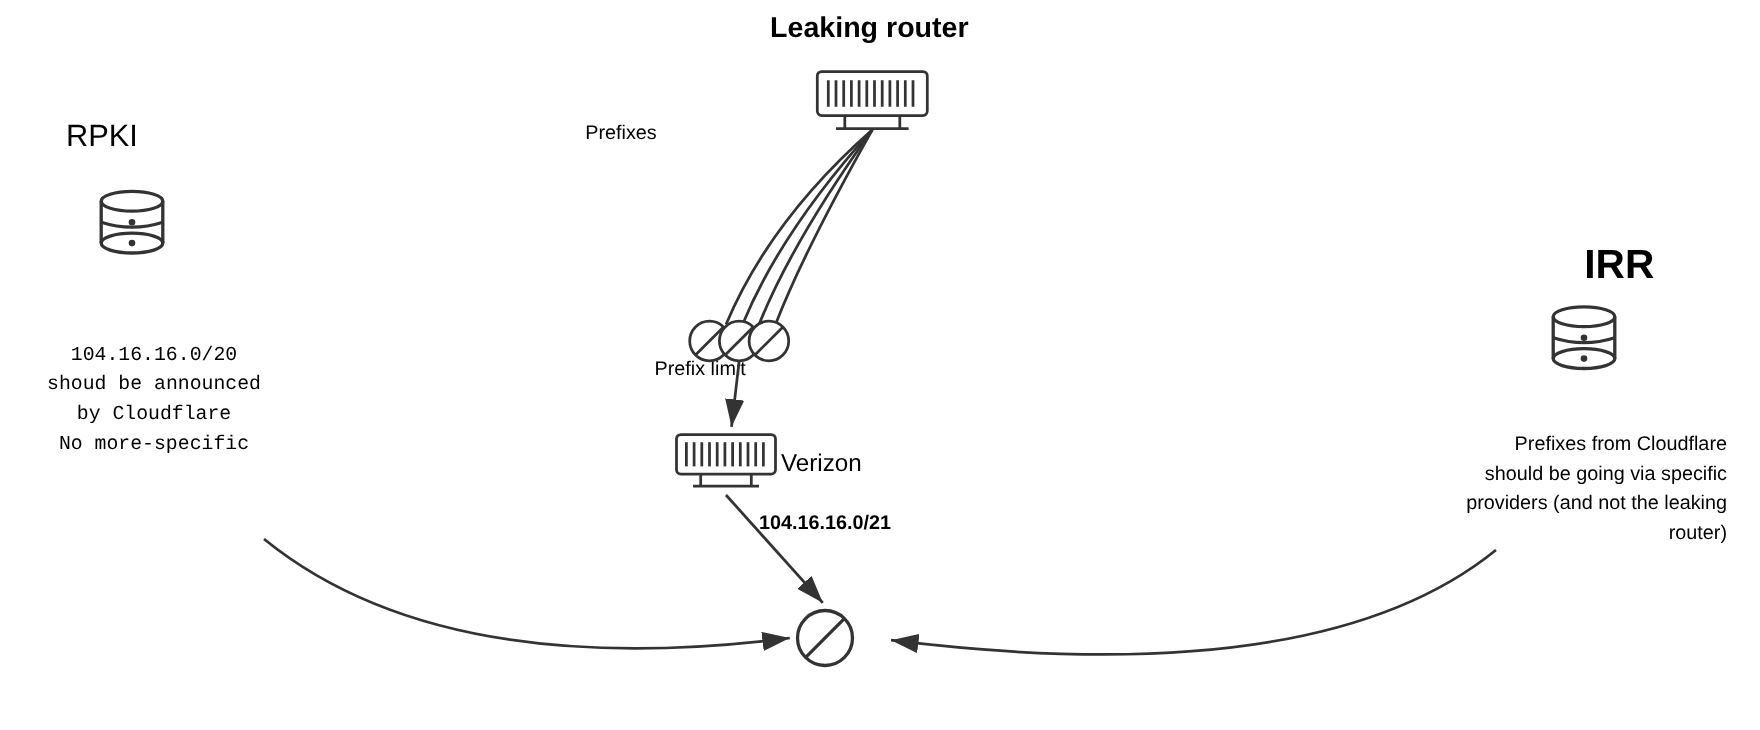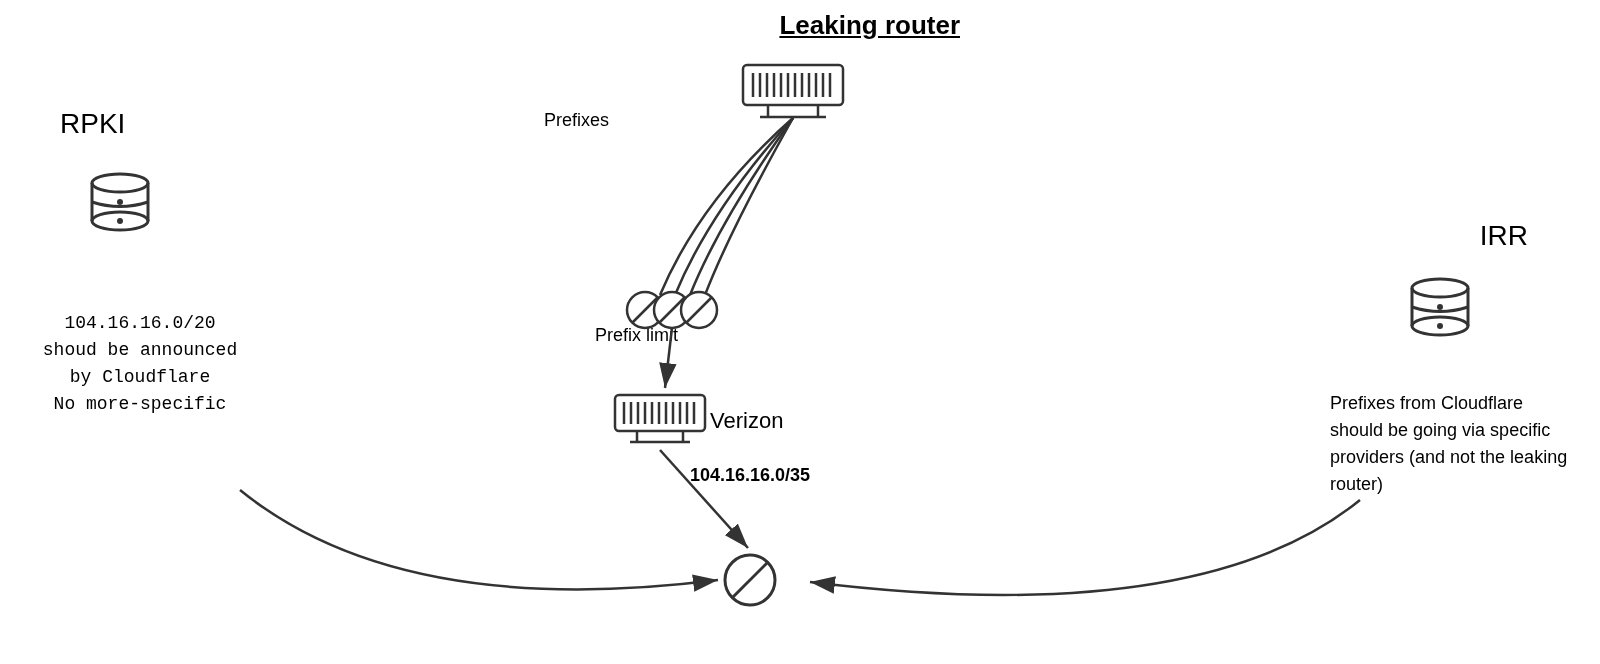--- a/index.html
+++ b/index.html
@@ -37,62 +37,61 @@
       text-align: center;
       font-size: 18px;
       line-height: 1.5;
       width: 220px;
       font-family: Liberation Mono, monospace;
     }
 
     
     .irr-label {
       position: absolute;
-      right: 72px;
+      right: 96px;
       top: 220px;
-      font-weight: normal;
-      font-size: 28px;
+      font-weight: bold;
+      font-size: 37px;
     }
     .irr-icon {
       position: absolute;
       right: 110px;
       top: 265px;
     }
     .irr-text {
       position: absolute;
       right: 30px;
       top: 390px;
-      text-align: left;
+      text-align: right;
       font-size: 18px;
       line-height: 1.5;
       width: 240px;
       margin-left: 35px;
     }
 
     
     .leaking-router-label {
       position: absolute;
       left: 700px;
       top: 10px;
       font-weight: bold;
       font-size: 26px;
       width: 260px;
-      text-align: right;
-      text-decoration: underline;
+      text-align: left;
     }
     .leaking-router-icon {
       position: absolute;
       left: 738px;
       top: 55px;
     }
 
     
     .prefixes-label {
       position: absolute;
-      left: 544px;
+      left: 532px;
       top: 110px;
       font-size: 18px;
     }
 
     
     .prefix-limit-label {
       position: absolute;
       left: 595px;
       top: 325px;
       font-size: 18px;
@@ -227,21 +226,21 @@
       <line x1="77" y1="12" x2="77" y2="34"></line>
       <line x1="84" y1="12" x2="84" y2="34"></line>
       <line x1="27" y1="41" x2="27" y2="52"></line>
       <line x1="73" y1="41" x2="73" y2="52"></line>
       <line x1="20" y1="52" x2="80" y2="52"></line>
     </svg>
   </div>
 
   <div class="verizon-label">Verizon</div>
 
-  <div class="prefix-announce-label">104.16.16.0/35</div>
+  <div class="prefix-announce-label">104.16.16.0/21</div>
 
   <div class="block-circle block-icon">
     <svg viewBox="0 0 60 60" fill="none" stroke="#333" stroke-width="3">
       <circle cx="30" cy="30" r="25"></circle>
       <line x1="12" y1="48" x2="48" y2="12"></line>
     </svg>
   </div>
 
   <div class="irr-label">IRR</div>
 

